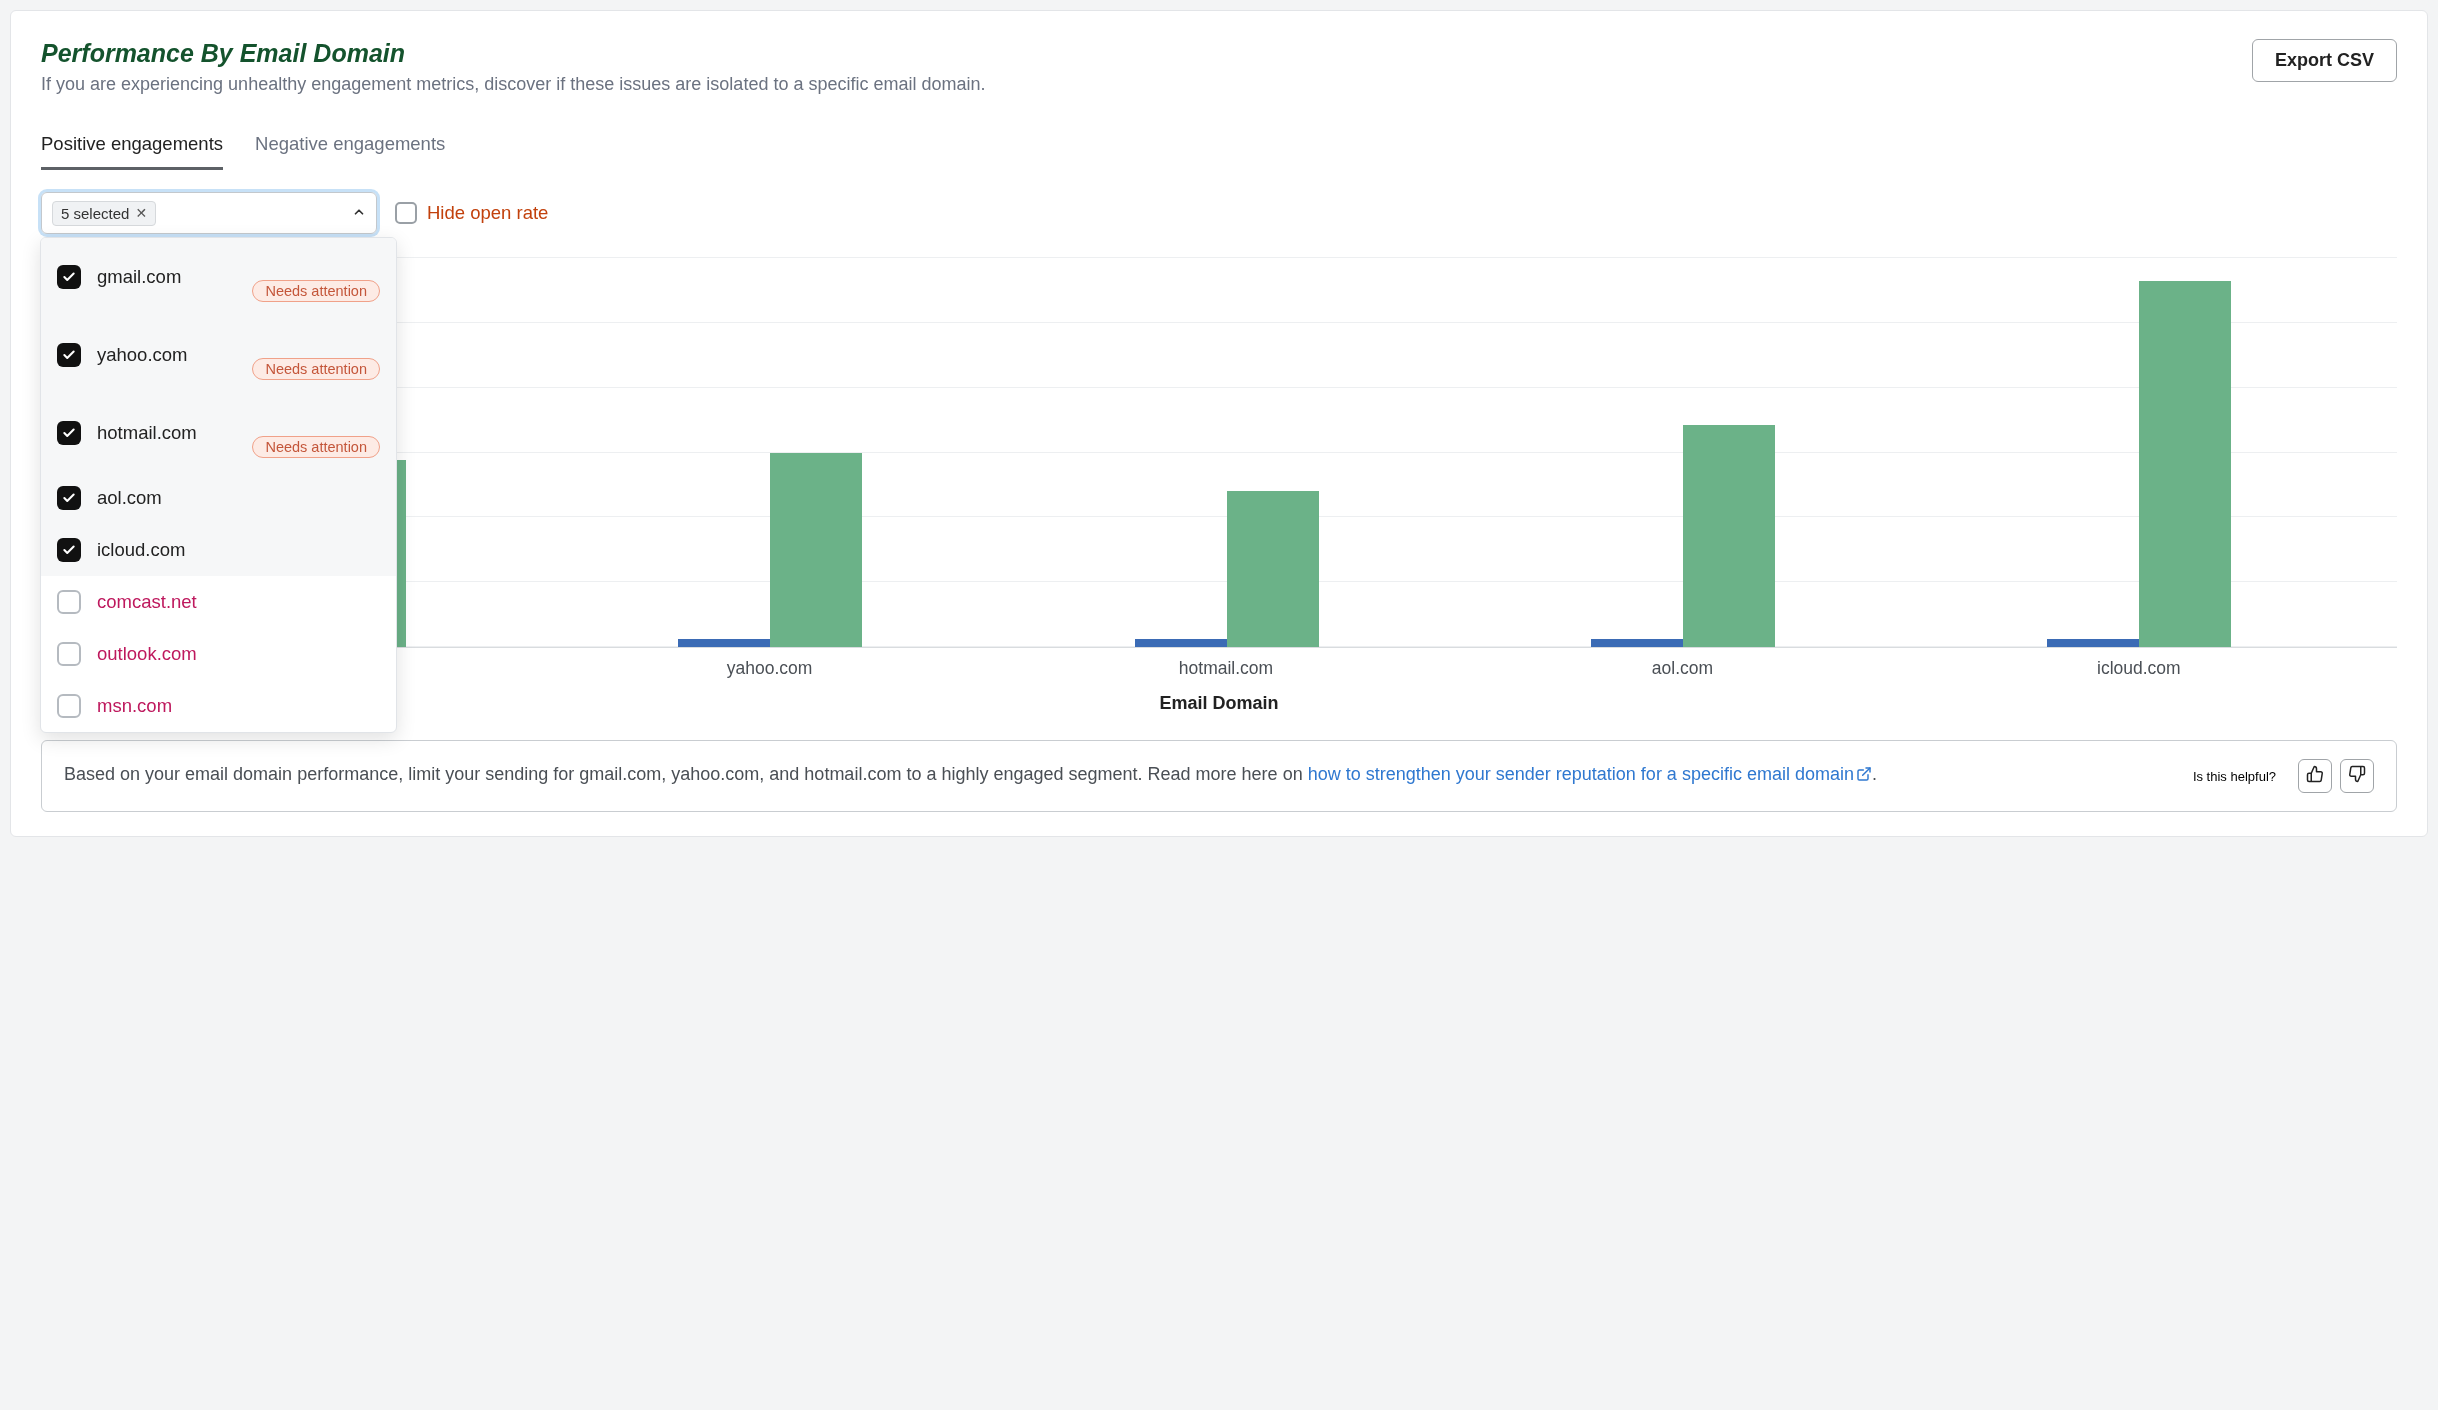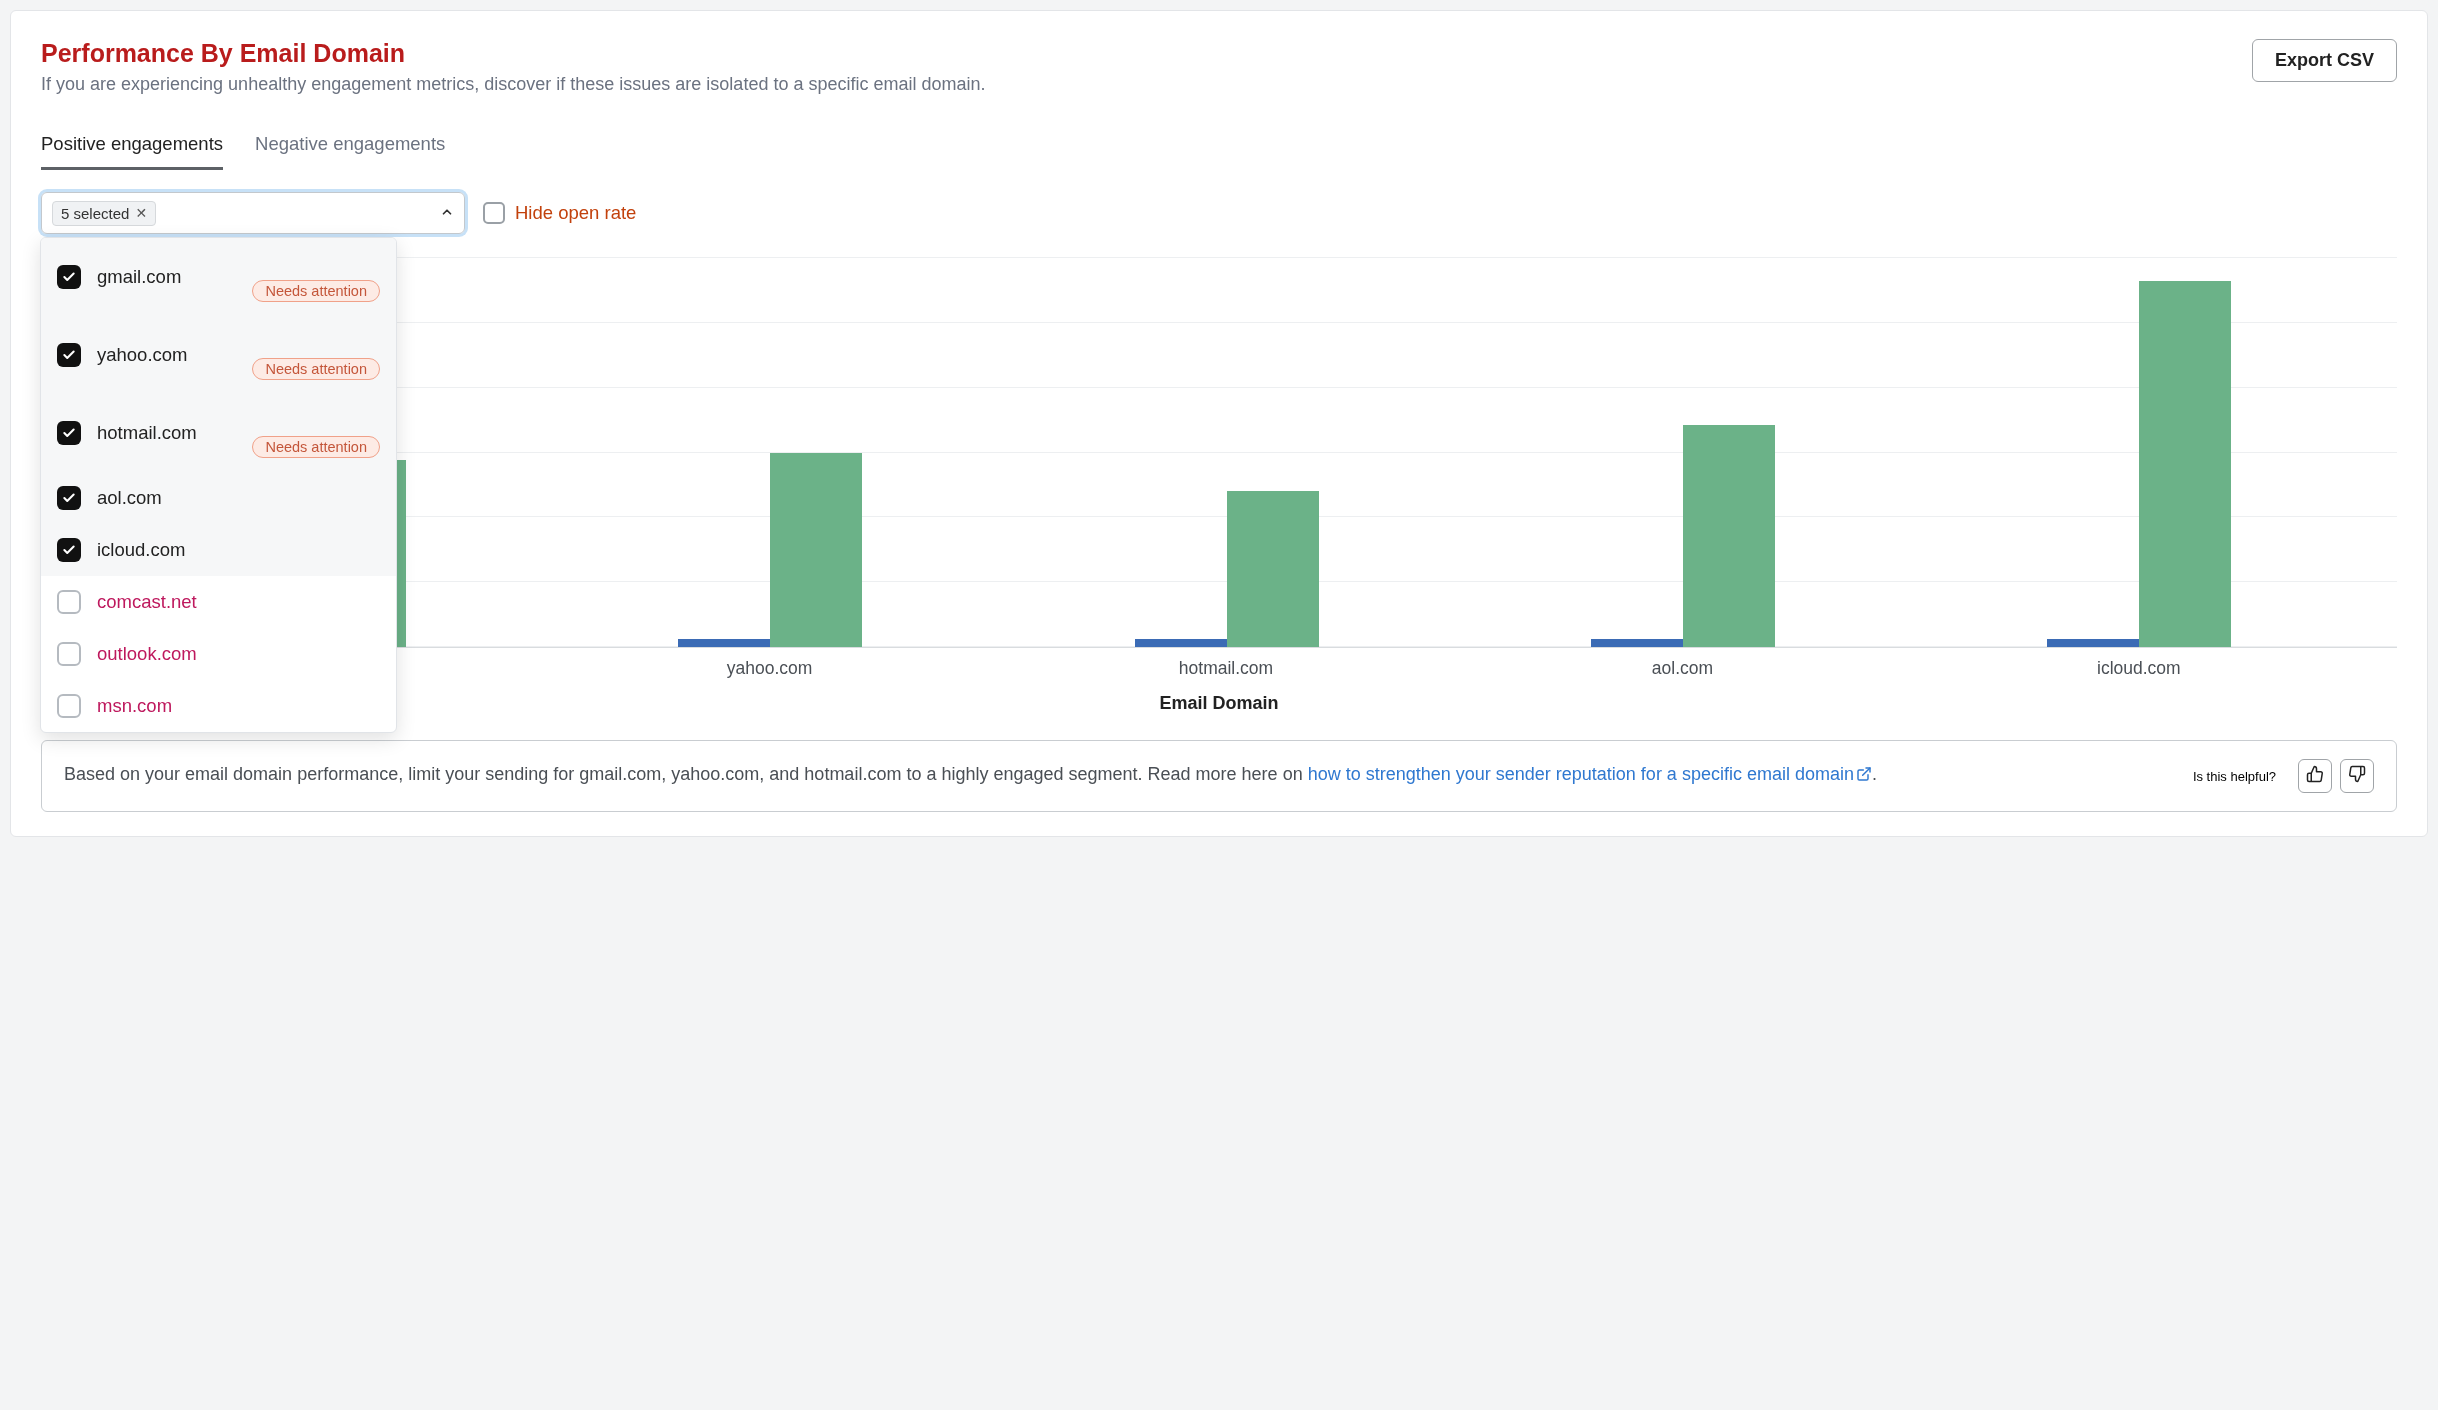--- a/index.html
+++ b/index.html
@@ -14,21 +14,21 @@
   border: 1px solid #e3e5e8;
   border-radius: 6px;
   padding: 28px 30px 24px 30px;
   position: relative;
 }
 .header-row {
   display: flex;
   justify-content: space-between;
   align-items: flex-start;
 }
-.title { font-size: 25px; font-weight: 700; color: #b91c1c; margin-bottom: 6px; }
+.title { font-size: 25px; font-weight: 700; color: #14532d; margin-bottom: 6px; font-style: italic; }
 .subtitle { font-size: 18px; color: #6b7280; }
 .export-btn {
   border: 1.5px solid #a0a4a8;
   background: #fff;
   border-radius: 6px;
   padding: 10px 22px;
   font-size: 18px;
   font-weight: 600;
   color: #222;
   cursor: pointer;
@@ -53,21 +53,21 @@
 .controls-row {
   display: flex;
   align-items: center;
   gap: 18px;
   margin-top: 22px;
 }
 .multiselect {
   display: flex;
   align-items: center;
   justify-content: space-between;
-  width: 424px;
+  width: 336px;
   height: 42px;
   border: 1.5px solid #c3c8cd;
   border-radius: 6px;
   padding: 0 10px;
   position: relative;
   box-shadow: 0 0 0 3px #c7e1f7;
   cursor: pointer;
   gap: 46px;
 }
 .chip {

